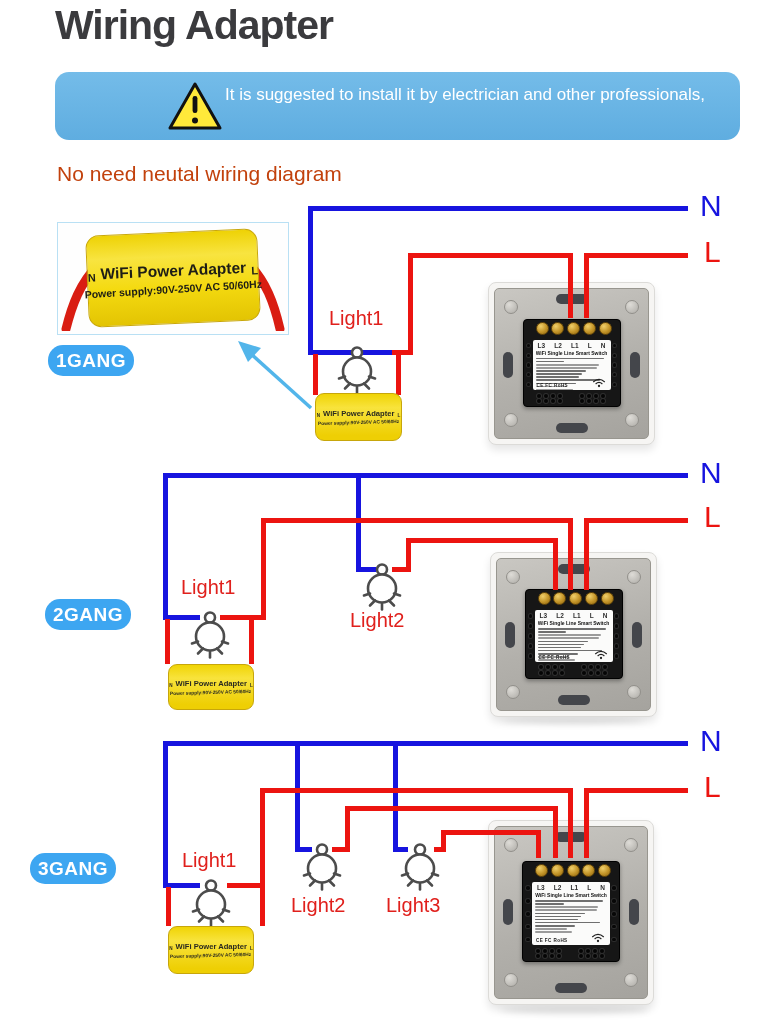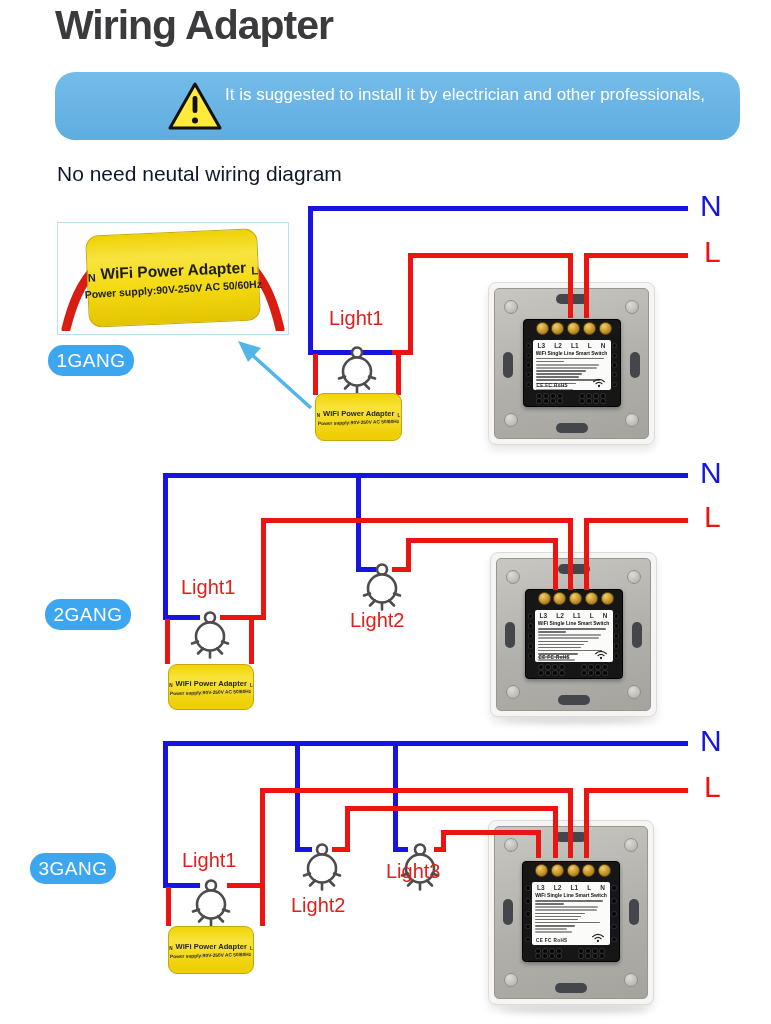--- a/index.html
+++ b/index.html
@@ -3,28 +3,28 @@
 <meta charset="utf-8">
 <style>
   html,body{margin:0;padding:0;background:#fff;}
   .stage{position:relative;width:771px;height:1024px;background:#fff;overflow:hidden;
          font-family:"Liberation Sans","DejaVu Sans",sans-serif;}
   .abs{position:absolute;}
 
   
   .title{left:55px;top:2px;font-size:41px;font-weight:900;letter-spacing:-1px;color:#3b3b3e;}
   .banner{left:55px;top:72px;width:685px;height:68px;background:linear-gradient(180deg,#74bce9,#5fade0);
-          border-radius:20px;z-index:6;}
+          border-radius:14px;z-index:6;}
   .banner-tri{left:112px;top:9px;}
   .banner-lines{left:170px;top:11px;color:#fff;font-size:17px;line-height:24px;}
-  .subtitle{left:57px;top:162px;font-size:21px;color:#0f172a;}
+  .subtitle{left:57px;top:162px;font-size:21px;color:#c2410c;}
 
   
   .pill{width:86px;height:31px;background:#3da6f1;border-radius:15px;color:#fff;font-size:19px;
-        font-weight:normal;display:flex;align-items:center;justify-content:center;letter-spacing:.5px;z-index:7;}
+        font-weight:bold;display:flex;align-items:center;justify-content:center;letter-spacing:.5px;z-index:7;}
   .wlab{font-size:30px;line-height:30px;z-index:7;}
   .wlab.n{color:#1714df;}
   .wlab.l{color:#ec1410;}
   .llab{font-size:20px;color:#e0201c;z-index:7;white-space:nowrap;}
 
   
   .wires{left:0;top:0;z-index:5;pointer-events:none;}
   .wn{stroke:#1714df;stroke-width:5;fill:none;}
   .wl{stroke:#ec1410;stroke-width:5;fill:none;}
   .bulb{stroke:#4c4c4c;stroke-width:2.6;stroke-linecap:round;fill:none;}
@@ -185,21 +185,21 @@
   <span class="abs wlab n" style="left:700px;top:458px;">N</span>
   <span class="abs wlab l" style="left:704px;top:502px;">L</span>
   <span class="abs wlab n" style="left:700px;top:726px;">N</span>
   <span class="abs wlab l" style="left:704px;top:772px;">L</span>
 
   <span class="abs llab" style="left:329px;top:307px;">Light1</span>
   <span class="abs llab" style="left:181px;top:576px;">Light1</span>
   <span class="abs llab" style="left:350px;top:609px;">Light2</span>
   <span class="abs llab" style="left:182px;top:849px;">Light1</span>
   <span class="abs llab" style="left:291px;top:894px;">Light2</span>
-  <span class="abs llab" style="left:386px;top:860px;">Light3</span>
+  <span class="abs llab" style="left:386px;top:894px;">Light3</span>
 
   <div class="abs adp" style="left:315px;top:393px;width:85px;height:46px;">
   <div class="r1">
     <span class="nl">N</span>
     <span class="t">WiFi Power Adapter</span>
     <span class="nl">L</span>
   </div>
   <div class="p">Power supply:90V-250V AC 50/60Hz</div>
 </div>
   <div class="abs adp" style="left:168px;top:664px;width:84px;height:44px;">

